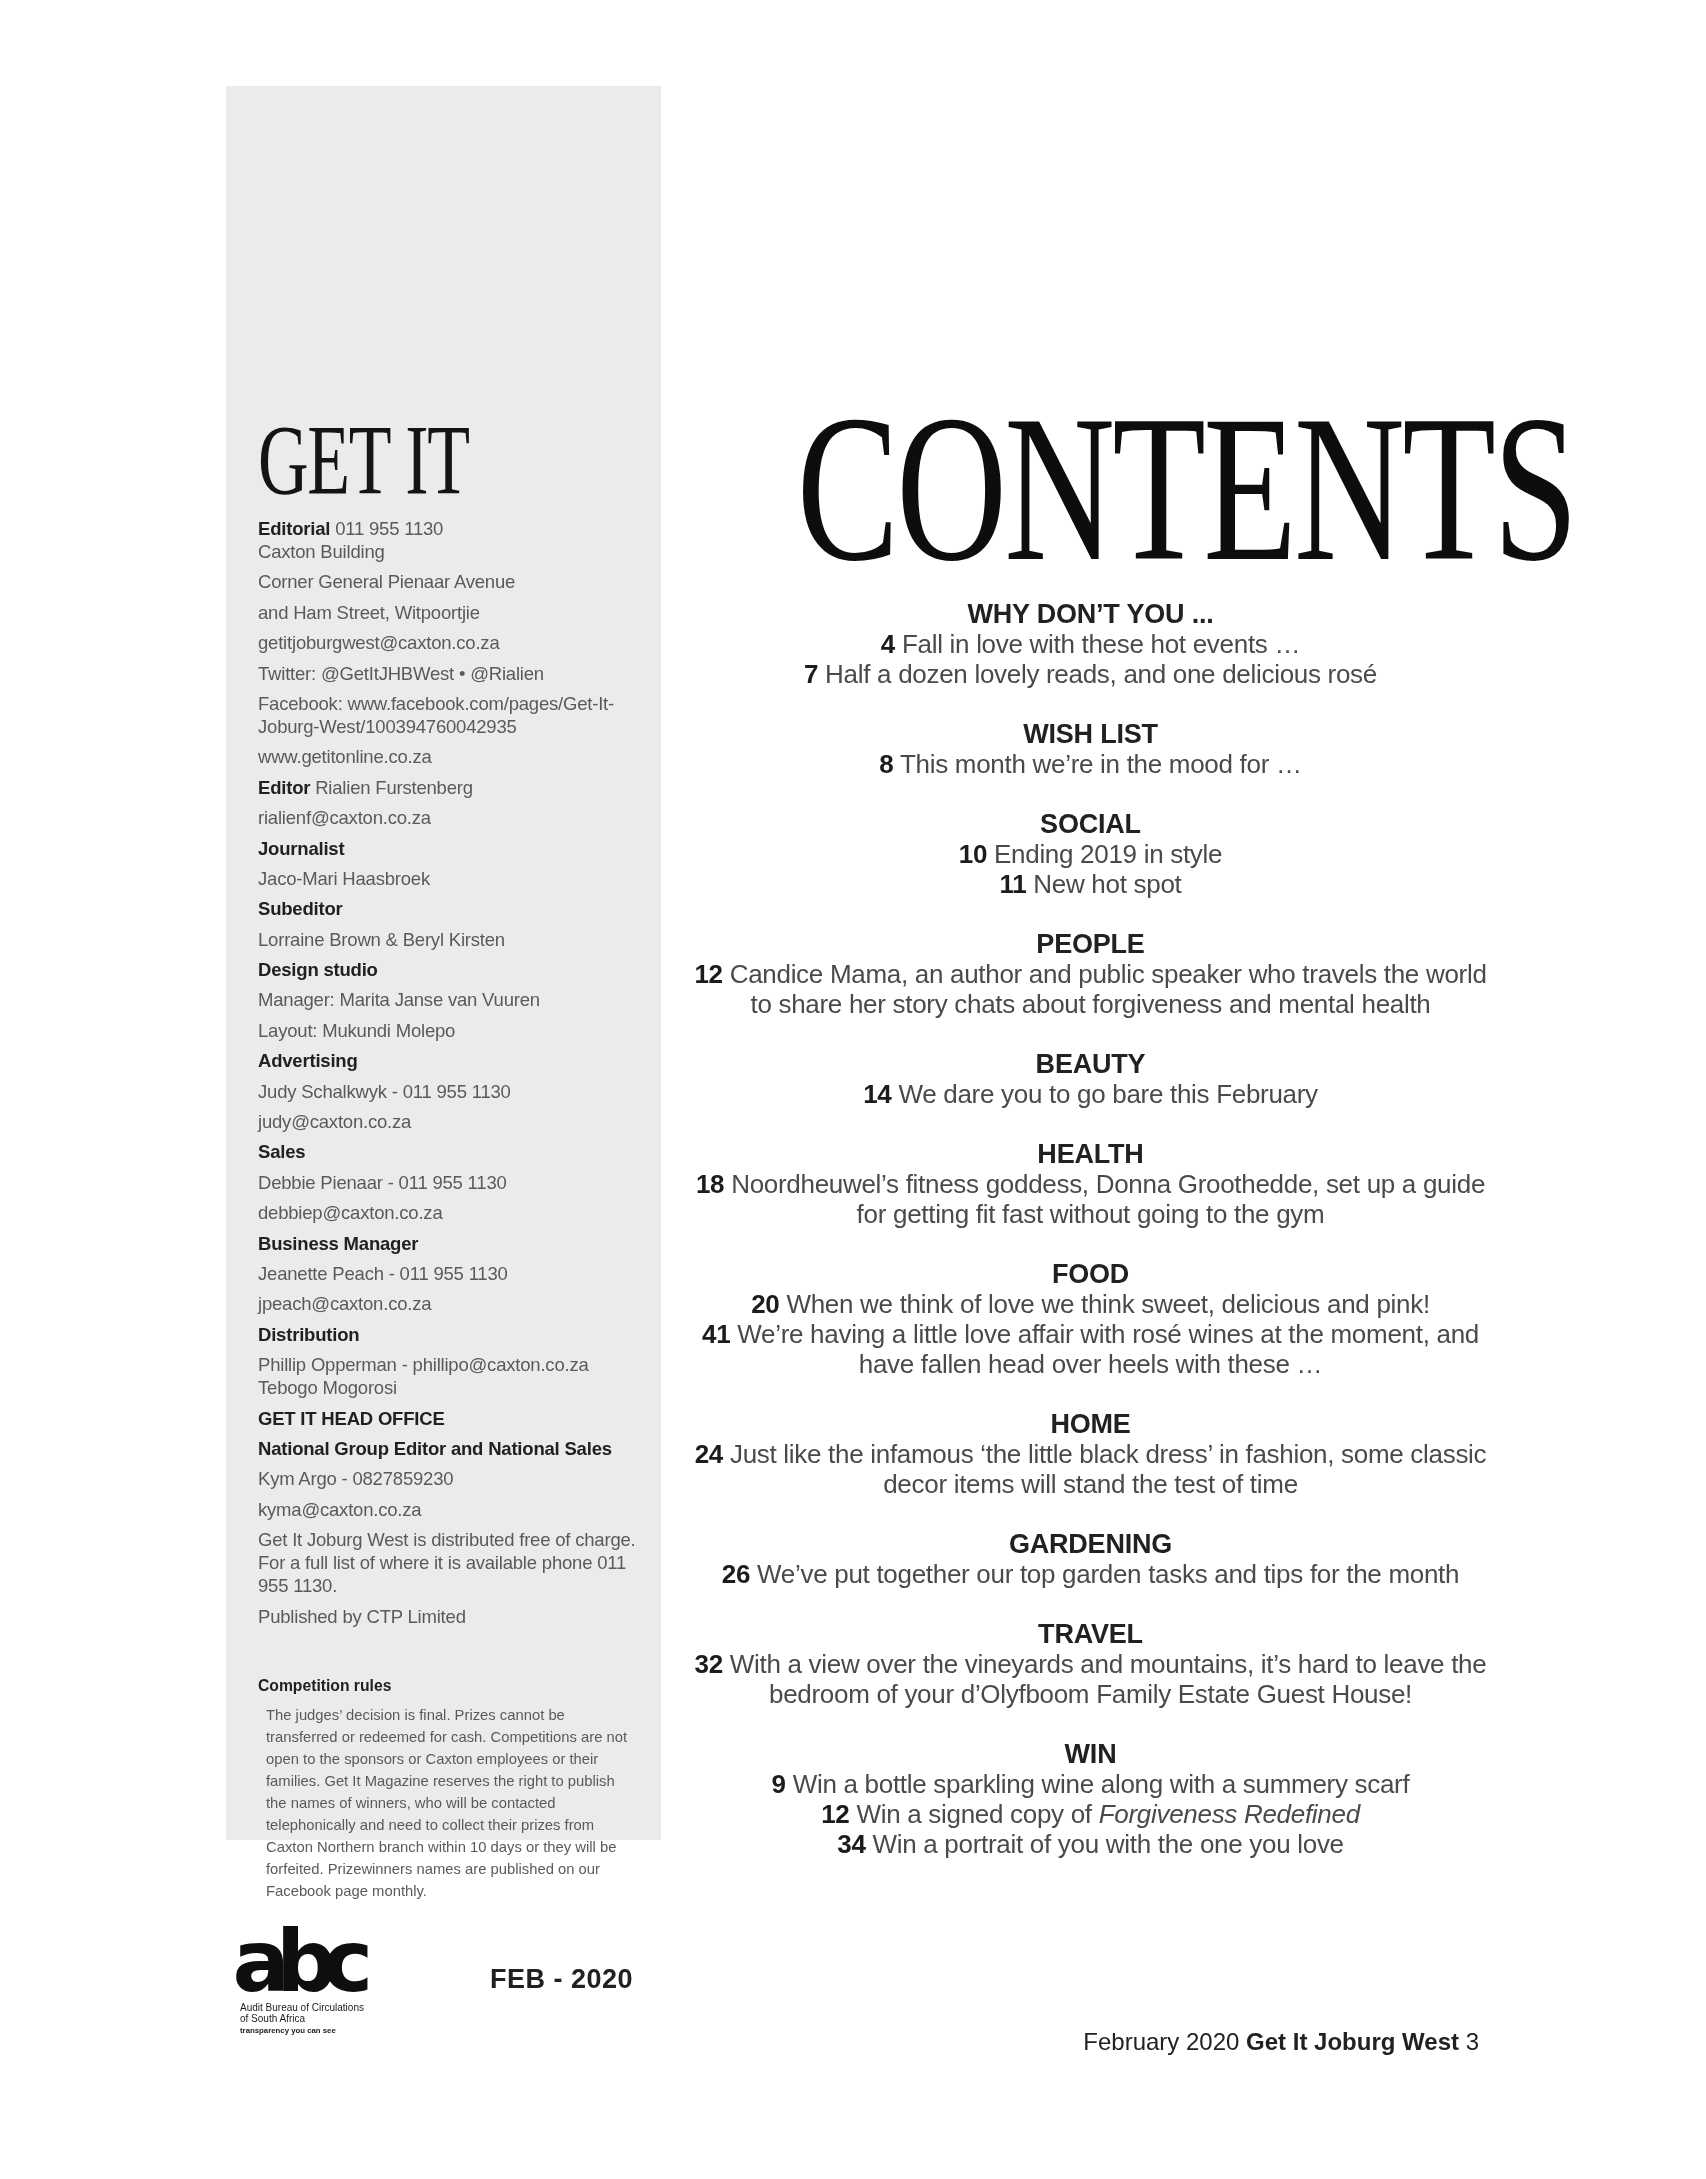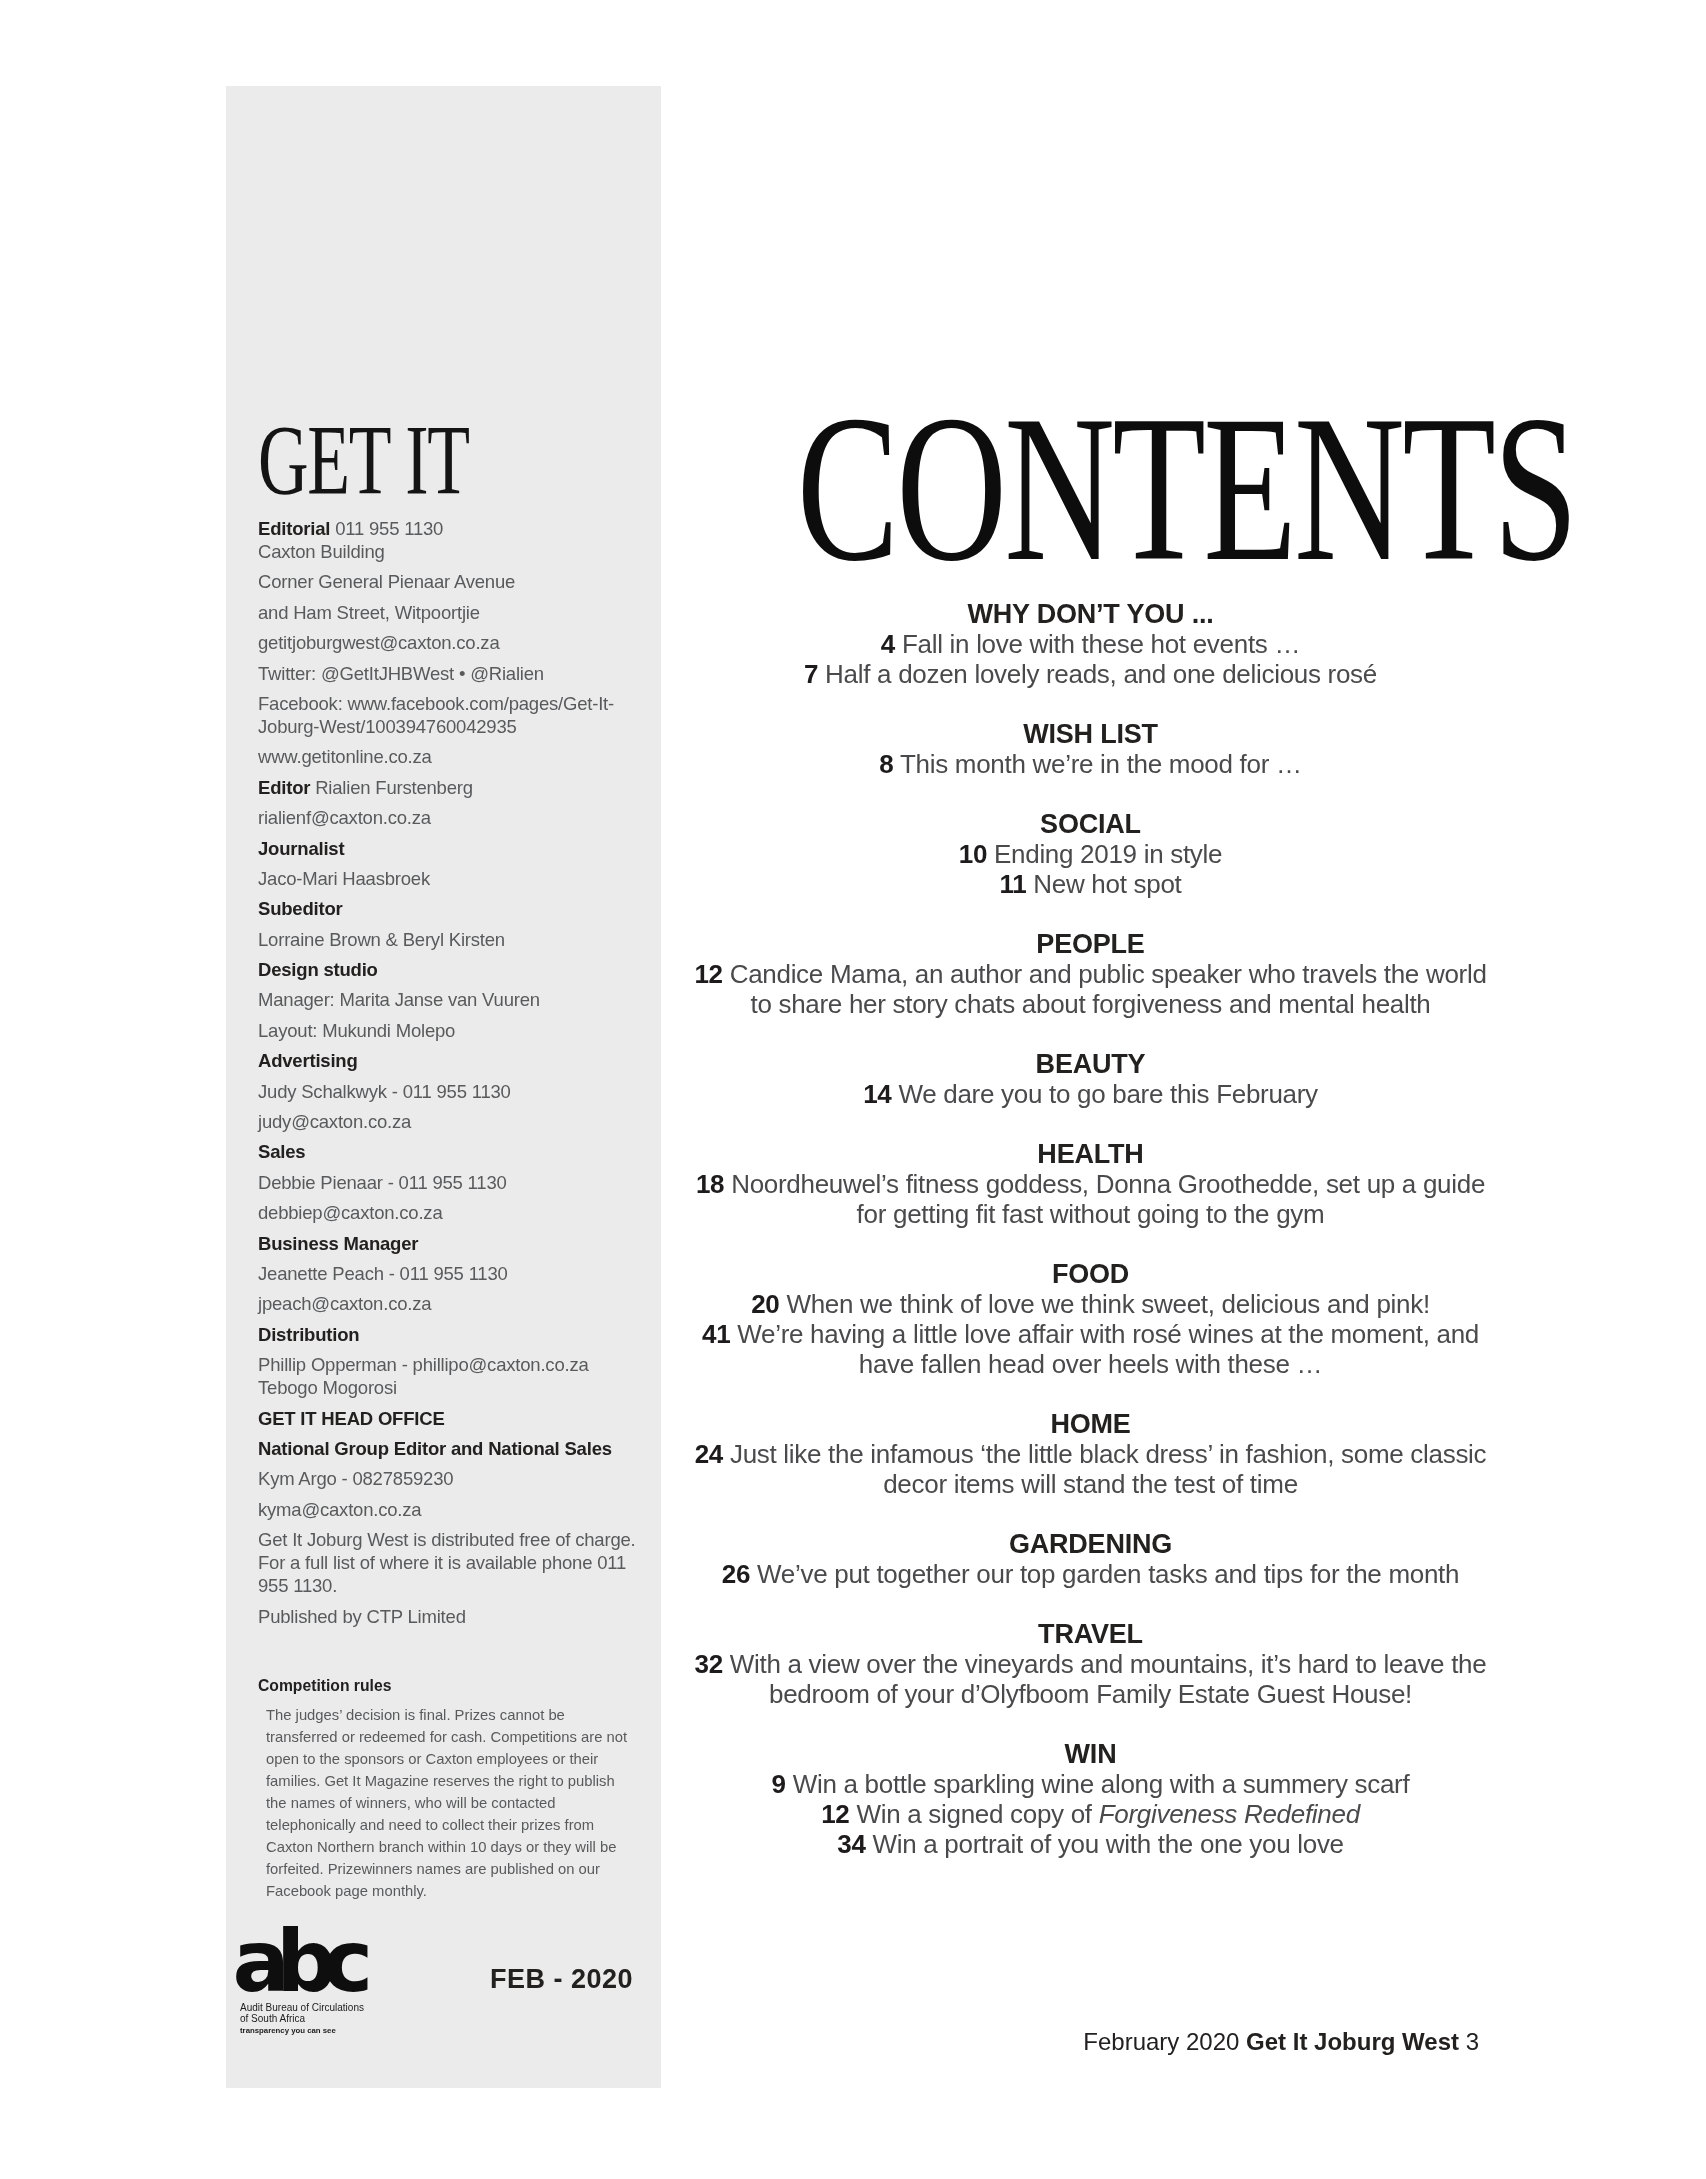--- a/index.html
+++ b/index.html
@@ -2,21 +2,21 @@
 <html style="font-size:14.8px"><head>
 <meta charset="utf-8">
 <style>
   html,body{margin:0;padding:0;}
   body{
     position:relative;width:1706px;height:2179px;background:#ffffff;
     font-family:"Liberation Sans",sans-serif;overflow:hidden;color:#232323;
   }
   
   .sidebar-panel{
-    position:absolute;left:226px;top:86px;width:435px;height:2002px;
+    position:absolute;left:226px;top:86px;width:435px;height:1754px;
     background:#ebebeb;
   }
   .masthead{
     position:absolute;left:32px;top:324px;
     font-family:"Liberation Serif",serif;font-size:100px;line-height:100px;
     color:#141414;letter-spacing:-1.8px;transform:scaleX(.70);transform-origin:left top;
     white-space:nowrap;
   }
   #sidebar-entries{
     position:absolute;left:32px;top:431px;width:388px;

